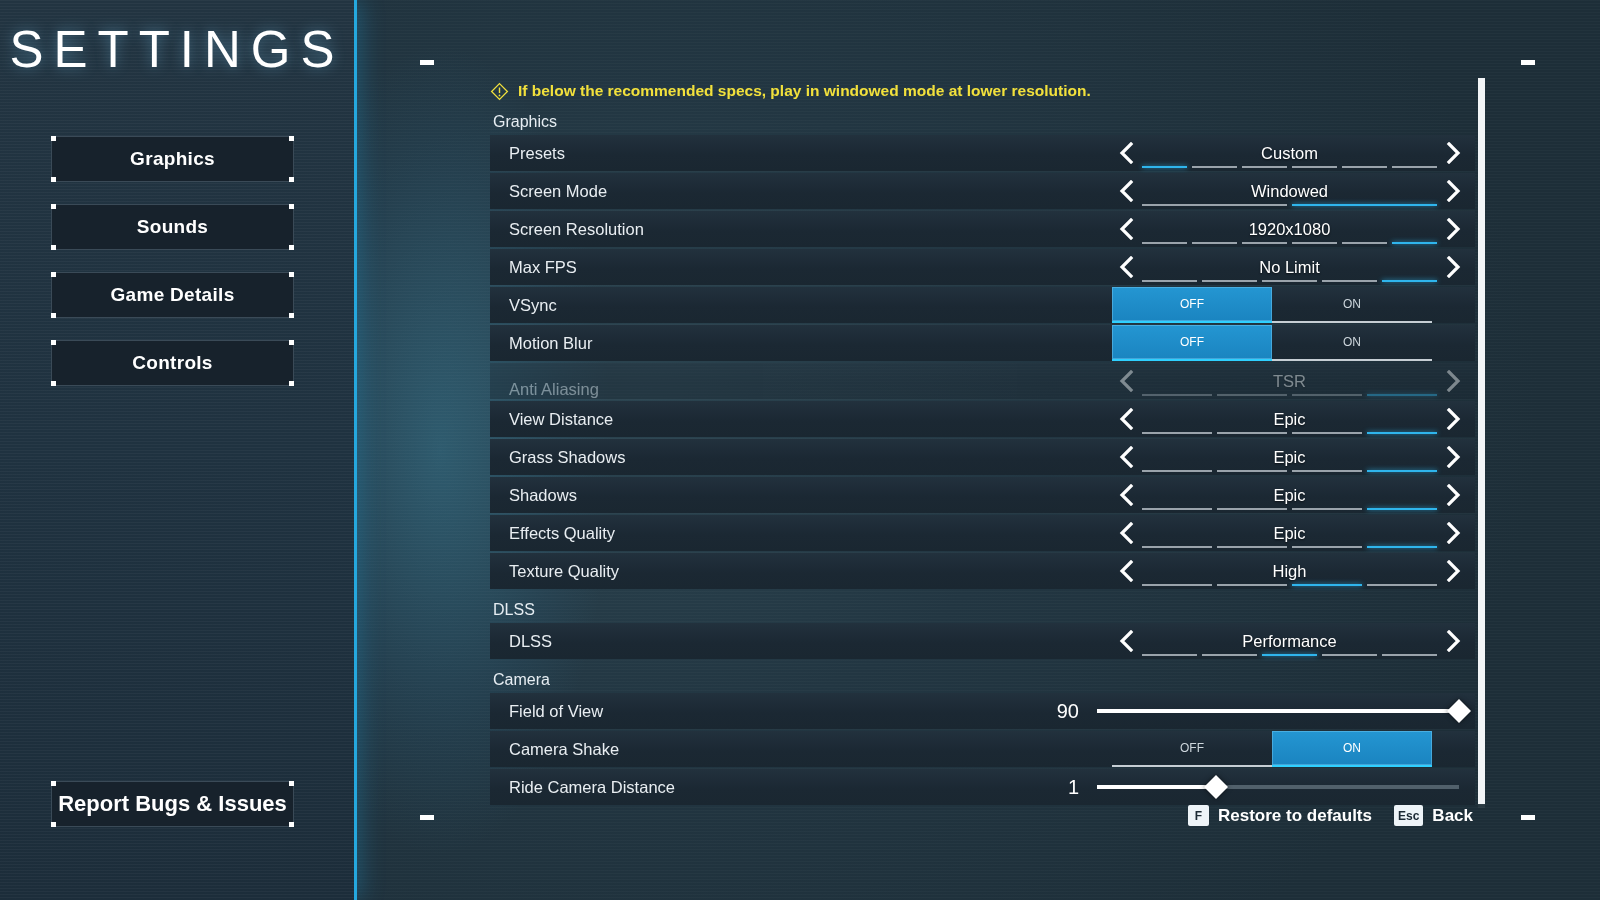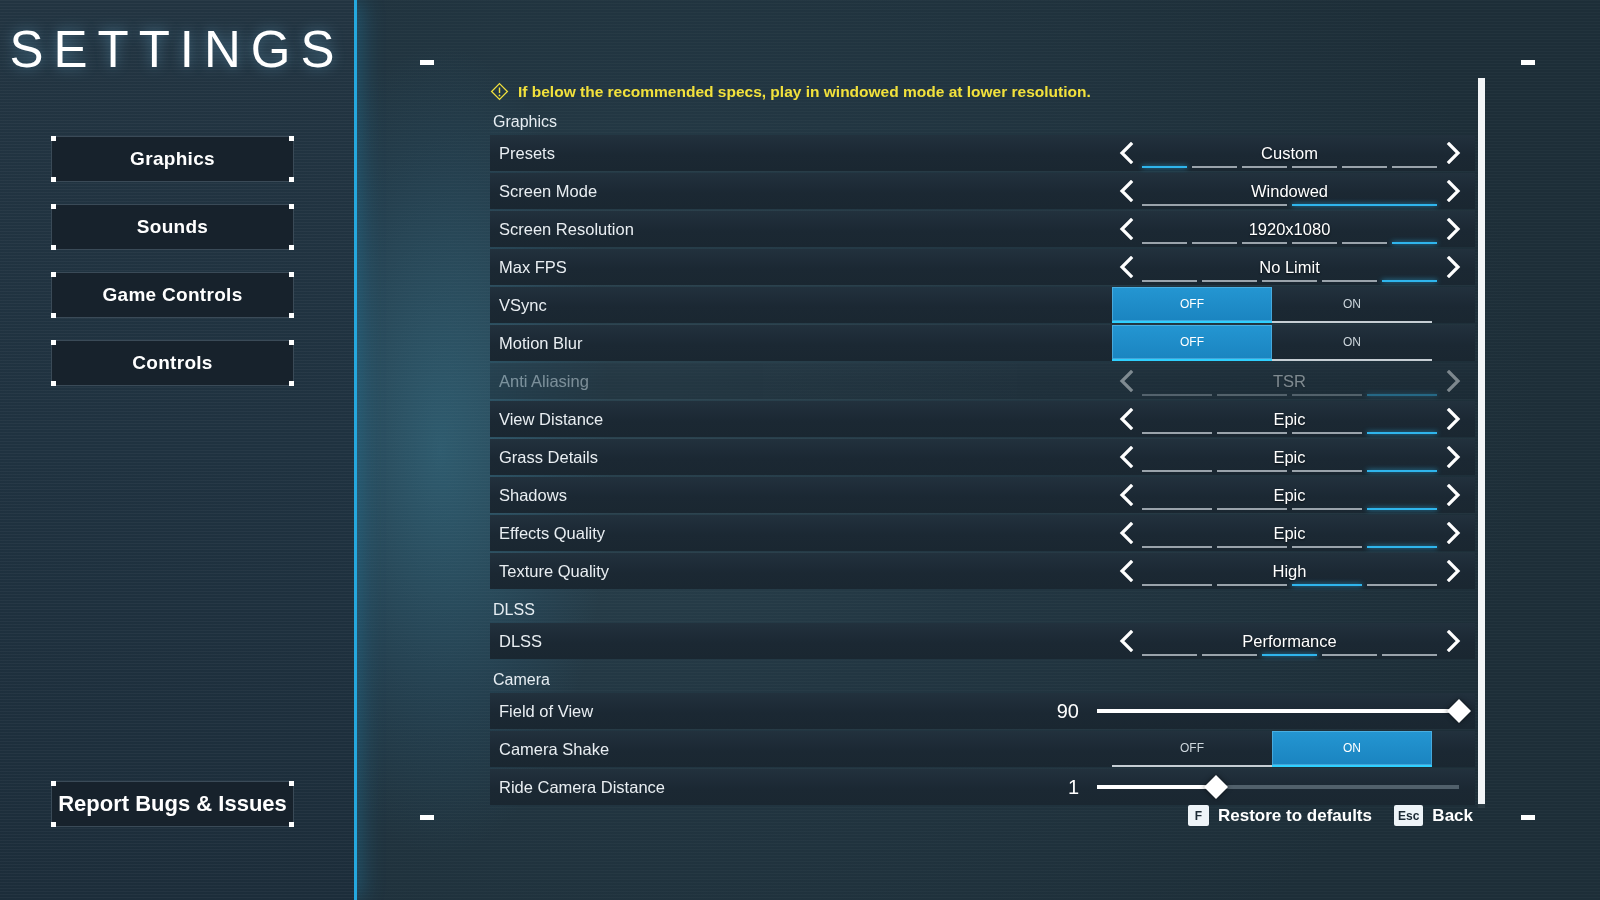--- a/index.html
+++ b/index.html
@@ -148,21 +148,21 @@
     z-index: 9;
   }
   .corner.tl { left: 0; top: 0; }
   .corner.tr { right: 0; top: 0; }
   .corner.bl { left: 0; bottom: 0; }
   .corner.br { right: 0; bottom: 0; }
 
   .warning {
     position: absolute;
     left: 70px; top: 22px;
-    display: flex; align-items: center; gap: 9px;
+    display: flex; align-items: flex-start; gap: 9px;
     color: #f2e13c;
     font-size: 15.5px;
     font-weight: 700;
     white-space: nowrap;
   }
   .warn-icon { width: 19px; height: 19px; flex: none; }
 
   .list {
     position: absolute;
     left: 70px; top: 49px;
@@ -180,24 +180,24 @@
   }
   .section-label.pad { margin-top: 8px; }
 
   .row {
     position: relative;
     height: 36px;
     margin-bottom: 2px;
     background: linear-gradient(to bottom, #22313d 0%, #1b2833 55%, #1a2731 100%);
     display: flex;
     align-items: center;
-    padding-left: 9px;
+    padding-left: 19px;
     cursor: pointer;
   }
-  .row.dim { opacity: 0.42; cursor: default; }
+  .row.dim { opacity: 0.42; cursor: default; align-items: flex-end; }
 
   .row-label {
     color: #e9eef2;
     font-size: 16.5px;
     font-weight: 400;
     flex: 1;
     white-space: nowrap;
   }
 
   
@@ -386,21 +386,21 @@
         <span>Graphics</span>
       </div>
       <div class="nav-item">
         <span class="c3"></span>
           <span class="c4"></span>
         <span>Sounds</span>
       </div>
       <div class="nav-item">
         <span class="c3"></span>
           <span class="c4"></span>
-        <span>Game Controls</span>
+        <span>Game Details</span>
       </div>
       <div class="nav-item">
         <span class="c3"></span>
           <span class="c4"></span>
         <span>Controls</span>
       </div>
     </div>
 
     <div class="report-btn">
       <span class="c3"></span>
@@ -598,21 +598,21 @@
           </div>
           <div class="arrow">
             <svg width="17" height="22" viewBox="0 0 17 22">
                 <path d="M4 2 L13 11 L4 20" fill="none" stroke="#fff" stroke-width="3.2" stroke-linecap="square"></path>
               </svg>
           </div>
         </div>
       </div>
 
       <div class="row">
-        <span class="row-label">Grass Details</span>
+        <span class="row-label">Grass Shadows</span>
         <div class="stepper">
           <div class="arrow">
             <svg width="17" height="22" viewBox="0 0 17 22">
                 <path d="M13 2 L4 11 L13 20" fill="none" stroke="#fff" stroke-width="3.2" stroke-linecap="square"></path>
               </svg>
           </div>
           <div class="stepper-mid">
             <div class="stepper-value">Epic</div>
             <div class="segments">
               <span class="seg"></span>

